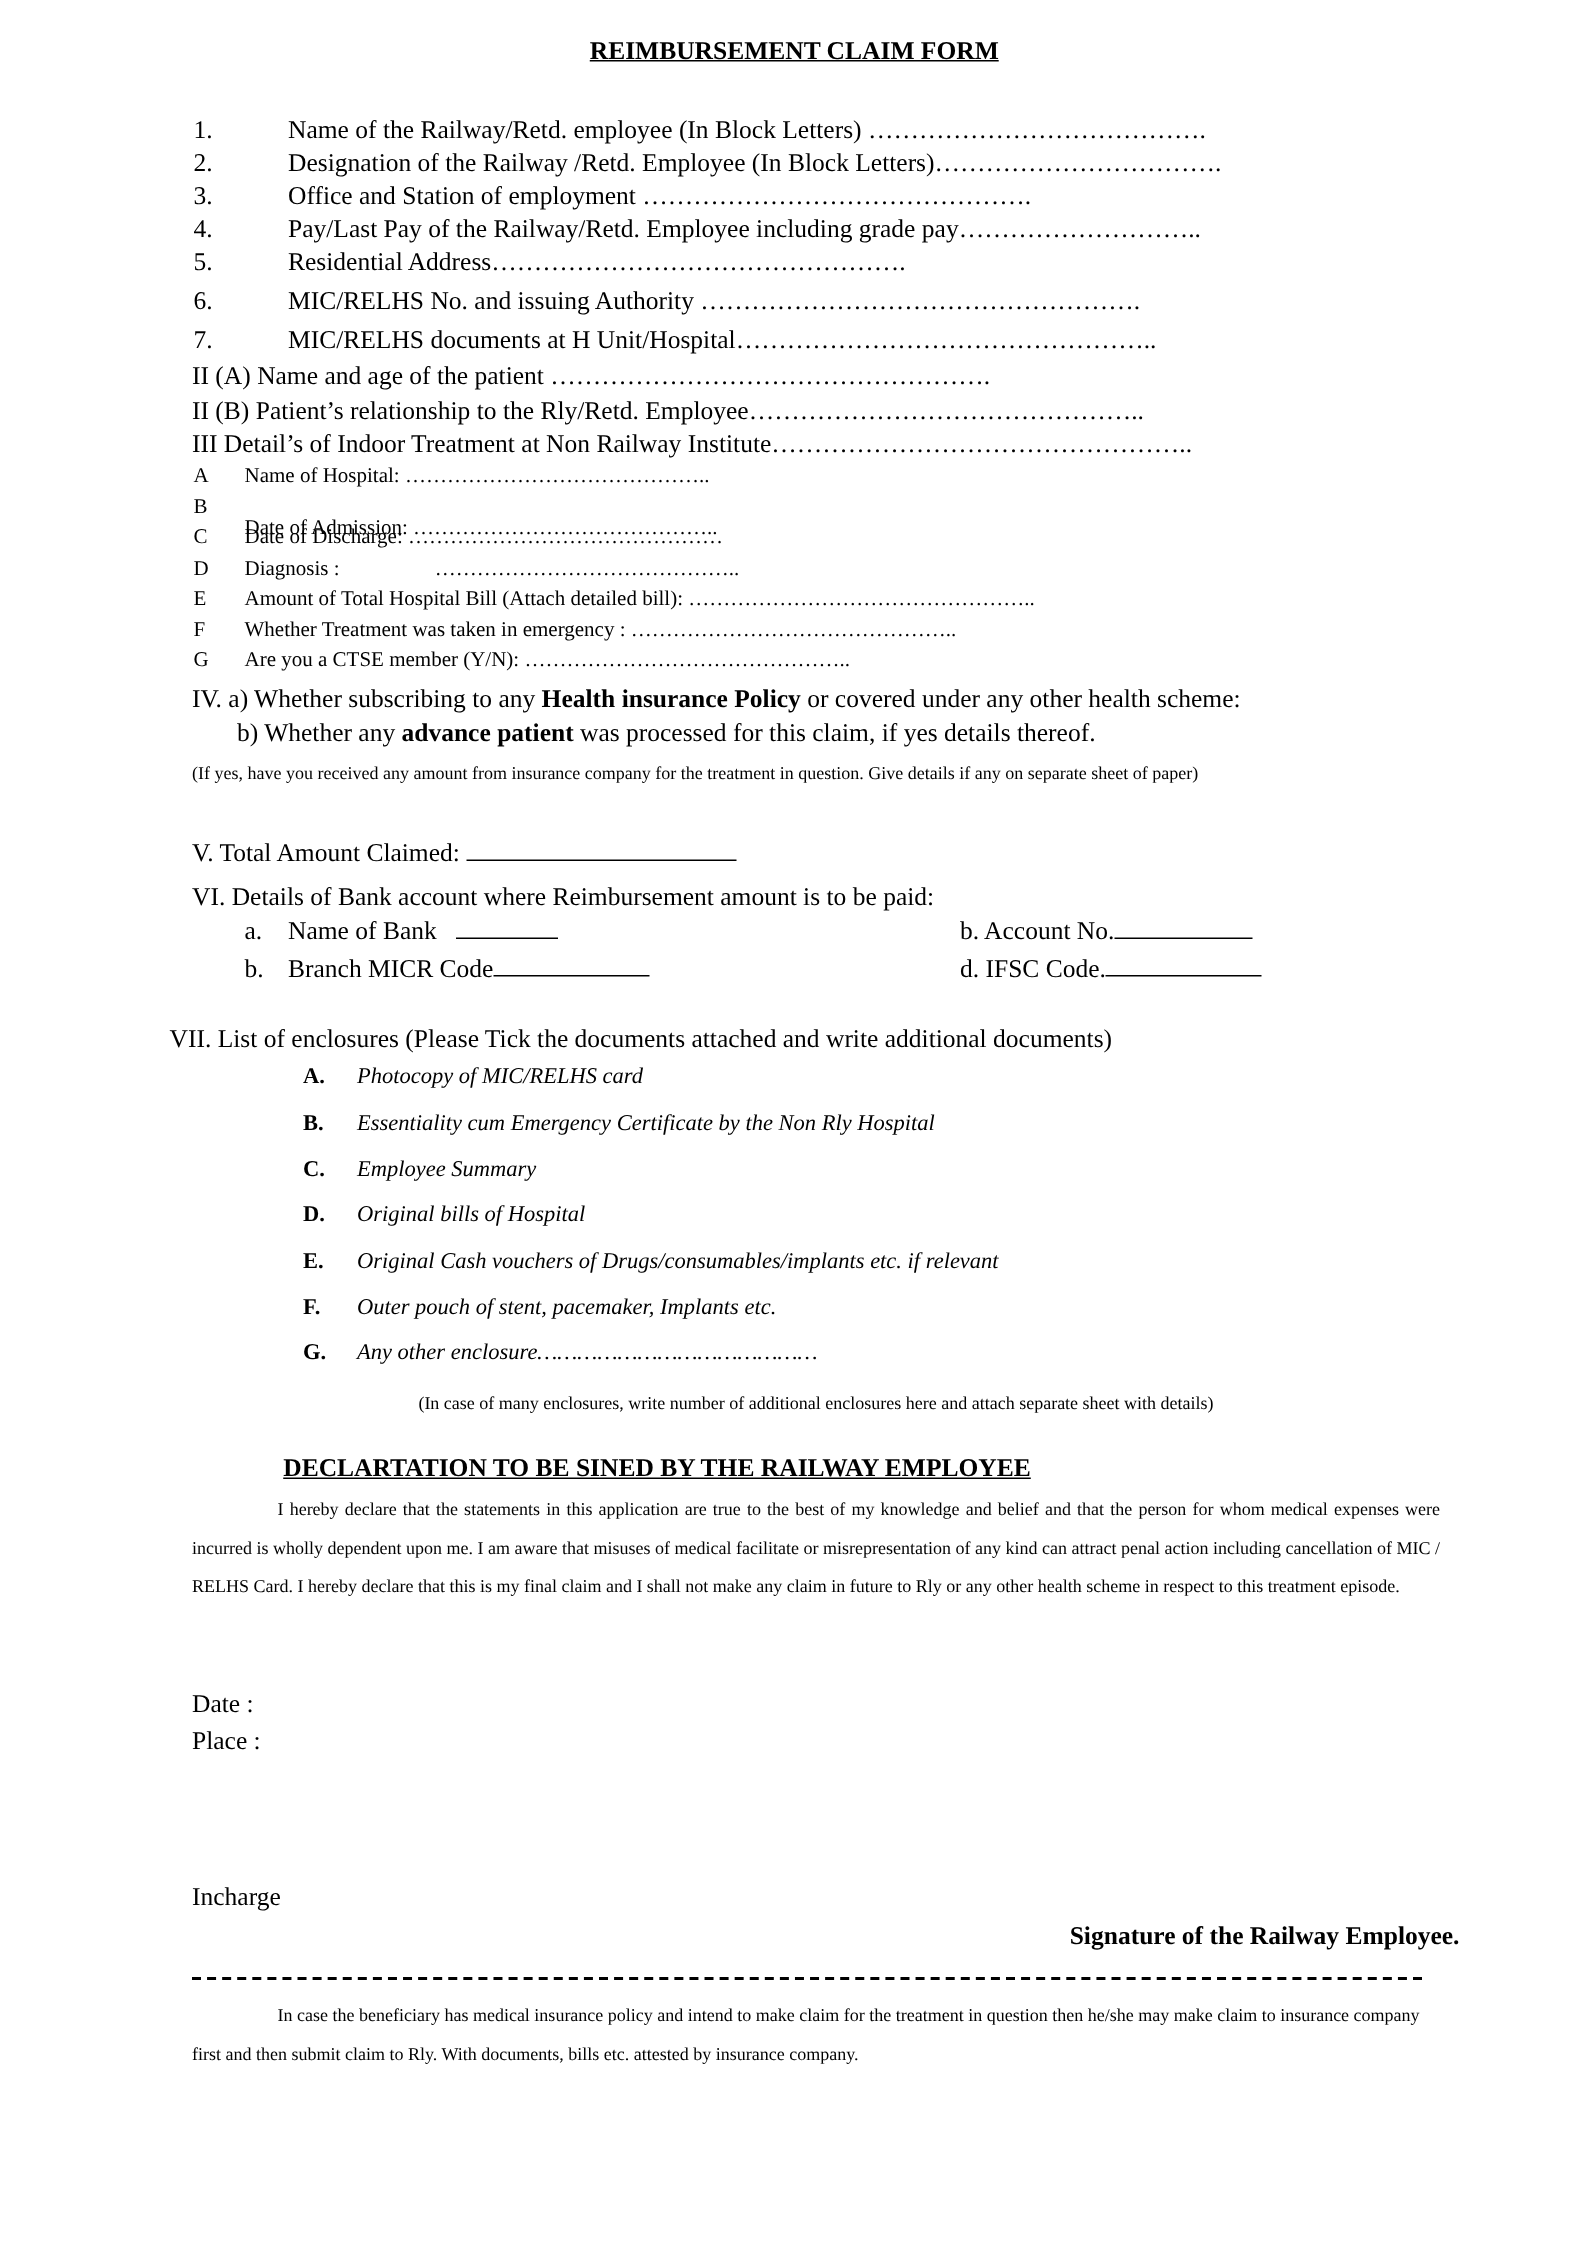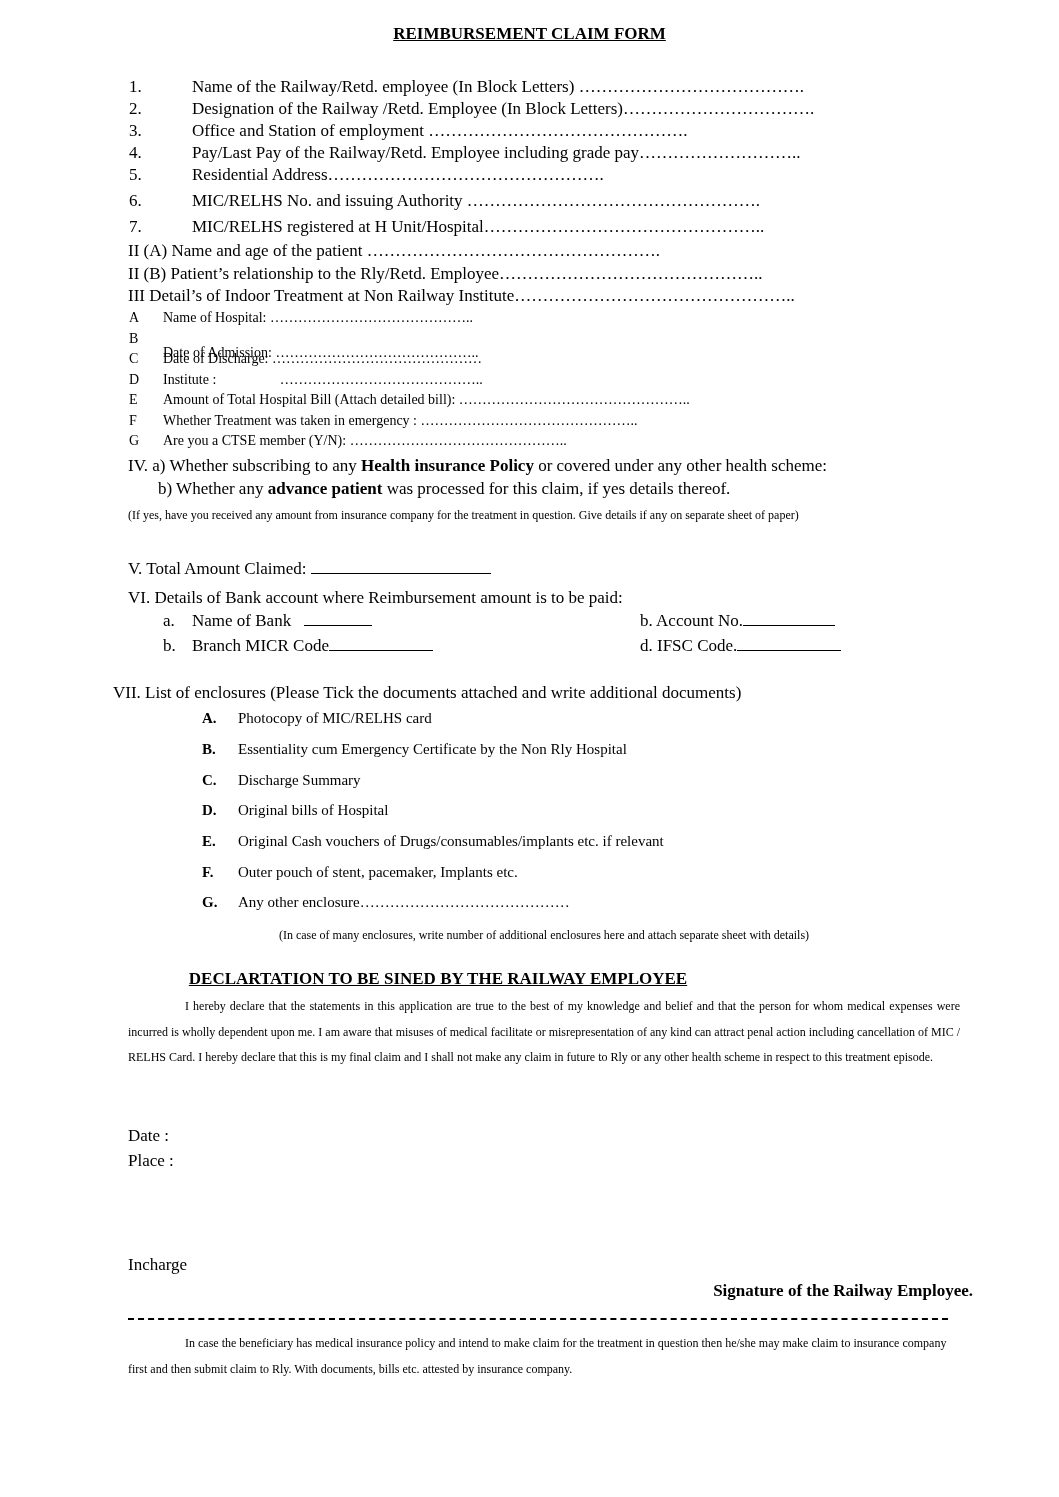--- a/index.html
+++ b/index.html
@@ -14,21 +14,21 @@
     font-weight: bold; font-size: 17px; text-decoration: underline;
   }
   .f17 { font-size: 17px; }
   .f14 { font-size: 14px; }
   .num { left: 129px; }
   .lbl { left: 192px; }
   .letter { left: 129px; }
   .letter-lbl { left: 163px; }
   .uline { display: inline-block; border-bottom: 1.5px solid #000; height: 14px; vertical-align: baseline; }
   .encl-letter { left: 202px; font-weight: bold; font-size: 15px; }
-  .encl-lbl { left: 238px; font-size: 15px; }
+  .encl-lbl { left: 238px; font-size: 15px; font-style: italic; }
   .para { left: 128px; width: 832px; font-size: 12px; line-height: 25.6px; text-align: justify; white-space: normal; }
   .indent { text-indent: 57px; }
   .decl-title { left: 0; width: 876px; text-align: center; font-weight: bold; font-size: 17px; text-decoration: underline; }
   .sig { right: 86px; font-weight: bold; font-size: 17px; }
   .dash-line { left: 128px; width: 820px; border-top: 2px dashed #000; height: 0; }
 </style>
 </head>
 <body>
 
 <div class="abs title">REIMBURSEMENT CLAIM FORM</div>
@@ -46,41 +46,41 @@
   <div class="abs num f17" style="top:143px">4.</div>
   <div class="abs lbl f17" style="top:143px"><span>Pay/Last Pay of the Railway/Retd. Employee including grade pay</span><span>………………………..</span></div>
 
   <div class="abs num f17" style="top:165px">5.</div>
   <div class="abs lbl f17" style="top:165px"><span>Residential Address</span><span>………………………………………….</span></div>
 
   <div class="abs num f17" style="top:191px">6.</div>
   <div class="abs lbl f17" style="top:191px"><span>MIC/RELHS No. and issuing Authority </span><span>…………………………………………….</span></div>
 
   <div class="abs num f17" style="top:217px">7.</div>
-  <div class="abs lbl f17" style="top:217px"><span>MIC/RELHS registered at H Unit/Hospital</span><span>…………………………………………..</span></div>
+  <div class="abs lbl f17" style="top:217px"><span>MIC/RELHS documents at H Unit/Hospital</span><span>…………………………………………..</span></div>
 </div>
 
 <div>
   <div class="abs f17" style="left:128px; top:241px"><span>II (A) Name and age of the patient </span><span>…………………………………………….</span></div>
   <div class="abs f17" style="left:128px; top:264px"><span>II (B) Patient’s relationship to the Rly/Retd. Employee</span><span>………………………………………..</span></div>
   <div class="abs f17" style="left:128px; top:286px"><span>III Detail’s of Indoor Treatment at Non Railway Institute</span><span>…………………………………………..</span></div>
 </div>
 
 <div>
   <div class="abs letter f14" style="top:310px">A</div>
   <div class="abs letter-lbl f14" style="top:310px"><span>Name of Hospital: </span><span>……………………………………..</span></div>
 
   <div class="abs letter f14" style="top:331px">B</div>
   <div class="abs letter-lbl f14" style="top:345px"><span>Date of Admission: </span><span>……………………………………..</span></div>
 
   <div class="abs letter f14" style="top:351px">C</div>
   <div class="abs letter-lbl f14" style="top:351px"><span>Date of Discharge: </span><span>………………………………………</span></div>
 
   <div class="abs letter f14" style="top:372px">D</div>
-  <div class="abs letter-lbl f14" style="top:372px"><span>Institute : </span><span style="display:inline-block;width:60px"></span><span>……………………………………..</span></div>
+  <div class="abs letter-lbl f14" style="top:372px"><span>Diagnosis : </span><span style="display:inline-block;width:60px"></span><span>……………………………………..</span></div>
 
   <div class="abs letter f14" style="top:392px">E</div>
   <div class="abs letter-lbl f14" style="top:392px"><span>Amount of Total Hospital Bill (Attach detailed bill): </span><span>…………………………………………..</span></div>
 
   <div class="abs letter f14" style="top:413px">F</div>
   <div class="abs letter-lbl f14" style="top:413px"><span>Whether Treatment was taken in emergency : </span><span>………………………………………..</span></div>
 
   <div class="abs letter f14" style="top:433px">G</div>
   <div class="abs letter-lbl f14" style="top:433px"><span>Are you a CTSE member (Y/N): </span><span>………………………………………..</span></div>
 </div>
@@ -105,21 +105,21 @@
 <div class="abs f17" style="left:192px; top:636px"><span>Branch MICR Code</span><span class="uline" style="width:104px"></span></div>
 <div class="abs f17" style="left:640px; top:636px"><span>d. IFSC Code.</span><span class="uline" style="width:104px"></span></div>
 
 <div class="abs f17" style="left:113px; top:683px">VII. List of enclosures (Please Tick the documents attached and write additional documents)</div>
 
 <div class="abs encl-letter" style="top:710px">A.</div>
 <div class="abs encl-lbl" style="top:710px">Photocopy of MIC/RELHS card</div>
 <div class="abs encl-letter" style="top:741px">B.</div>
 <div class="abs encl-lbl" style="top:741px">Essentiality cum Emergency Certificate by the Non Rly Hospital</div>
 <div class="abs encl-letter" style="top:772px">C.</div>
-<div class="abs encl-lbl" style="top:772px">Discharge Summary</div>
+<div class="abs encl-lbl" style="top:772px">Employee Summary</div>
 <div class="abs encl-letter" style="top:802px">D.</div>
 <div class="abs encl-lbl" style="top:802px">Original bills of Hospital</div>
 <div class="abs encl-letter" style="top:833px">E.</div>
 <div class="abs encl-lbl" style="top:833px">Original Cash vouchers of Drugs/consumables/implants etc. if relevant</div>
 <div class="abs encl-letter" style="top:864px">F.</div>
 <div class="abs encl-lbl" style="top:864px">Outer pouch of stent, pacemaker, Implants etc.</div>
 <div class="abs encl-letter" style="top:894px">G.</div>
 <div class="abs encl-lbl" style="top:894px">Any other enclosure……………………………………</div>
 
 <div class="abs para" style="top:925px; line-height:21px; text-align:center"> (In case of many enclosures, write number of additional enclosures here and attach separate sheet with details)</div>

